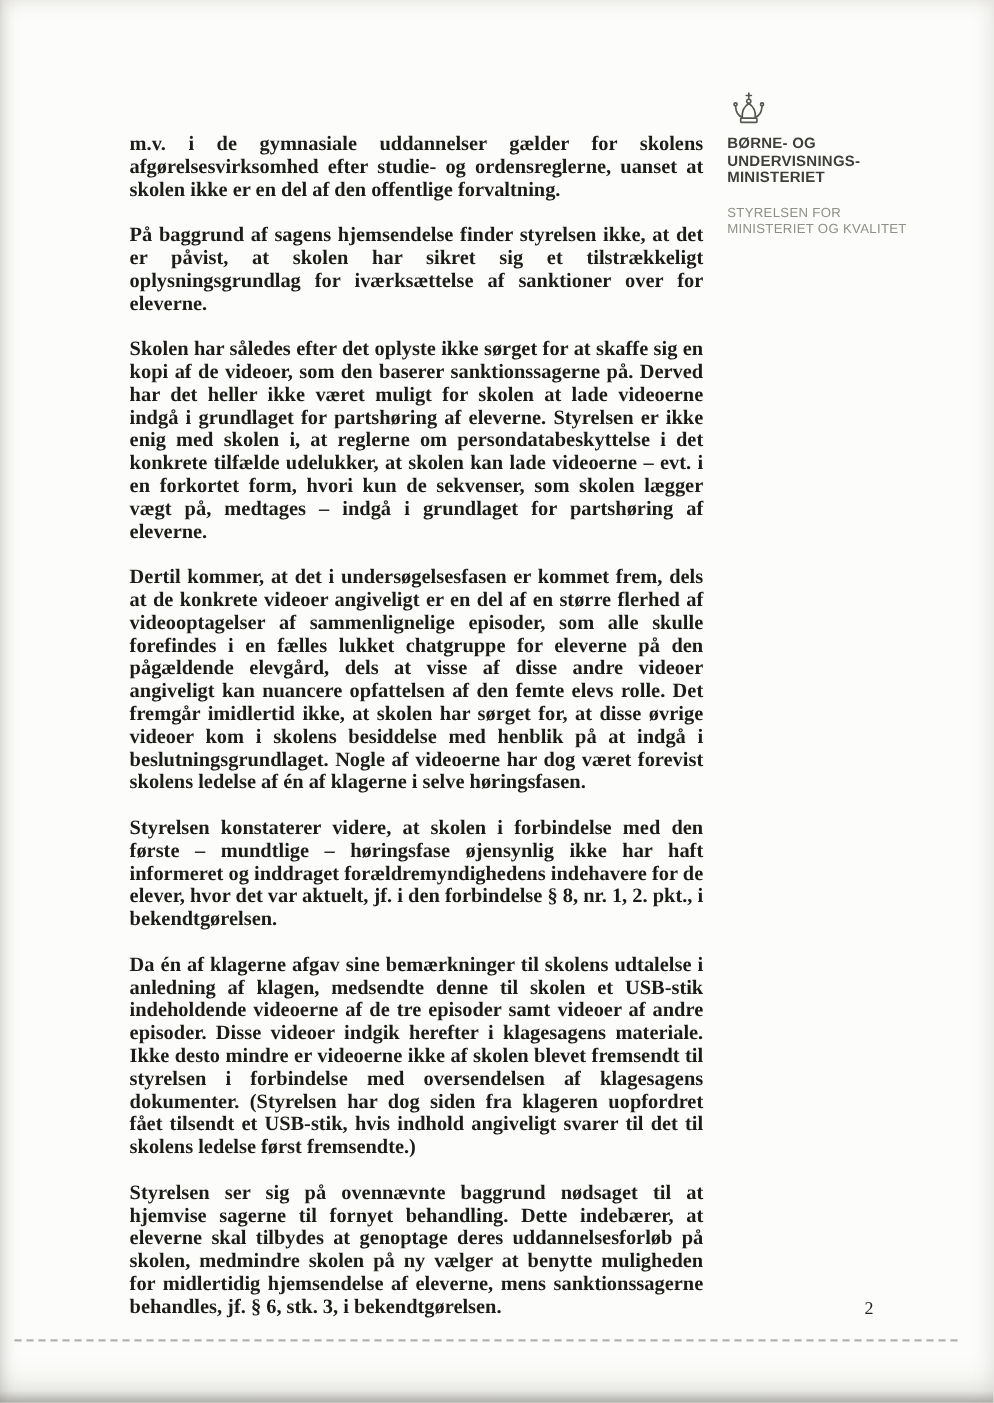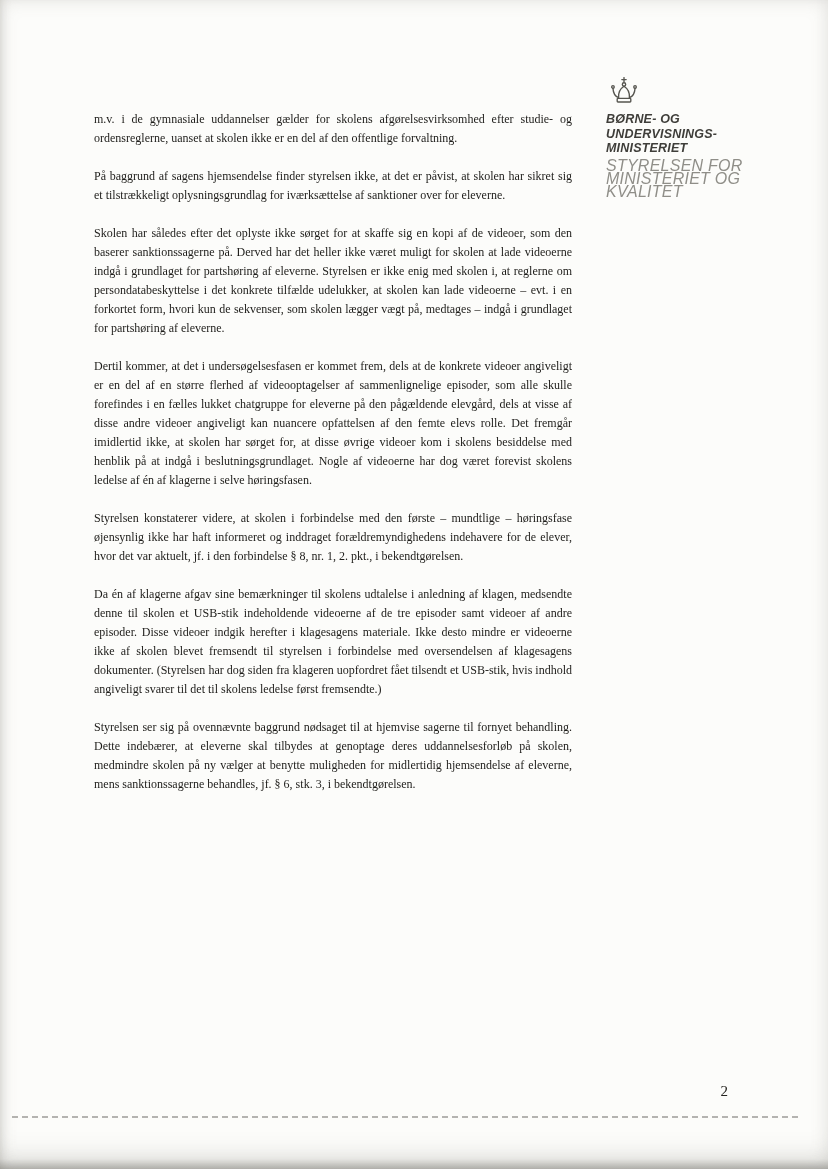--- a/index.html
+++ b/index.html
@@ -24,60 +24,60 @@
                 inset 0 -26px 30px -20px rgba(90,88,80,0.28),
                 inset 6px 0 12px -8px rgba(90,88,80,0.30);
   }
 
   
   .letterhead {
     position: absolute;
     left: 606px;
     top: 76px;
     width: 190px;
-    font-style: italic;
   }
 
   .crown {
     margin-left: 2px;
     margin-bottom: 8px;
     width: 32px;
     height: 28px;
   }
   .crown svg { display: block; width: 100%; height: 100%; }
 
   .ministry {
     font-family: "Liberation Sans", sans-serif;
     font-weight: bold;
     font-size: 12.5px;
     line-height: 14.5px;
     letter-spacing: 0.2px;
     color: #3f3e3a;
   }
 
   .agency {
-    margin-top: 3px;
+    margin-top: 16px;
     font-family: "Liberation Sans", sans-serif;
-    font-size: 16px;
+    font-size: 11px;
     line-height: 13px;
     letter-spacing: 0.25px;
     color: #8f8e88;
   }
 
   
   .body-text {
     position: absolute;
-    left: 94px;
+    left: 108px;
     top: 110px;
     width: 478px;
     color: #1d1c19;
-    font-size: 12px;
+    font-size: 17px;
     line-height: 19px;
     text-align: justify;
     hyphens: auto;
+    font-weight: bold;
     -webkit-hyphens: auto;
   }
 
   .body-text p { margin-bottom: 19px; }
   .body-text p:last-child { margin-bottom: 0; }
 
   
   .page-number {
     position: absolute;
     top: 1083px;

